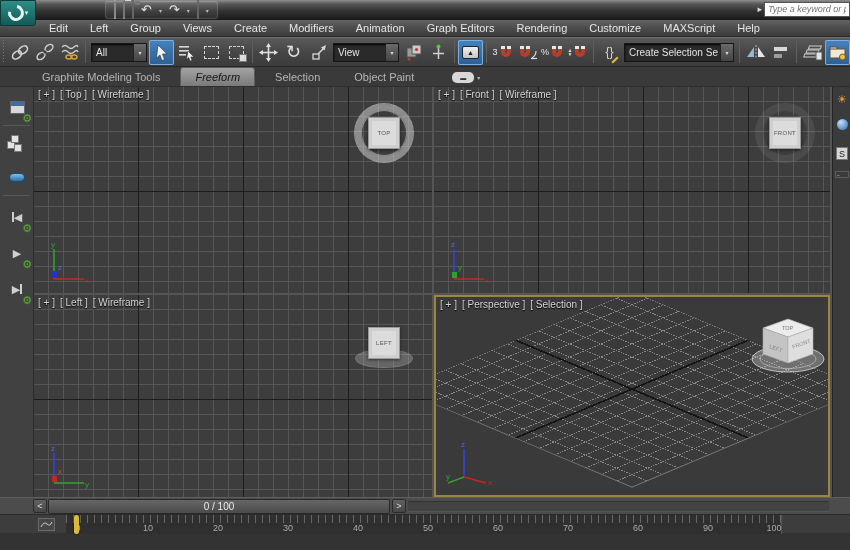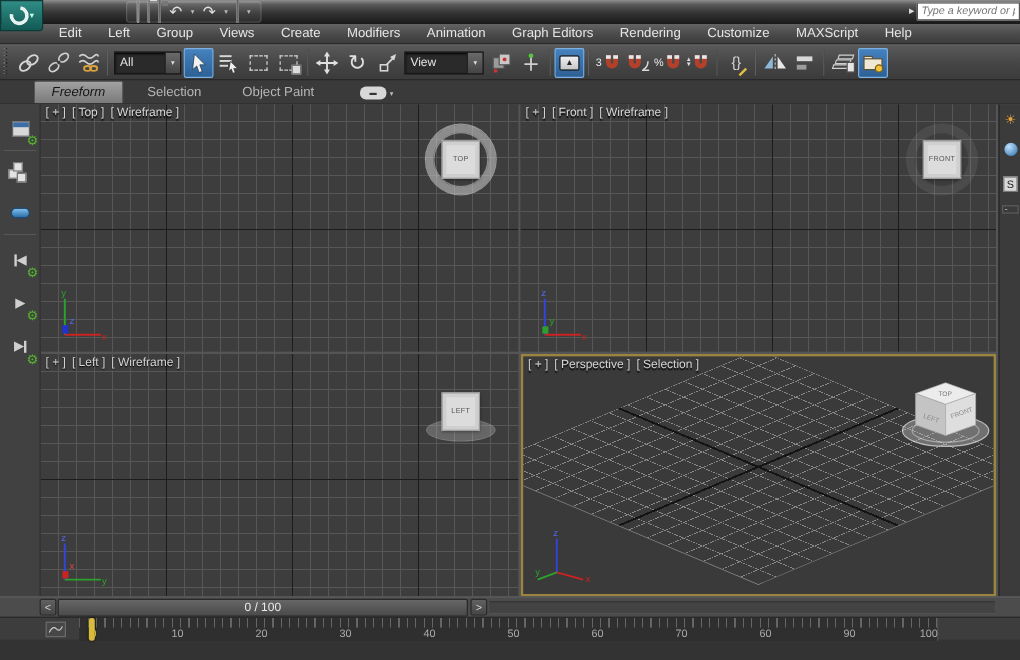--- a/index.html
+++ b/index.html
@@ -328,20 +328,24 @@
         </span>
       <svg width="14" height="14" viewBox="0 0 14 14">
           <use href="#ic-magnet"></use>
         </svg>
     </div>
     <div class="tb-sep"></div>
     <div class="tb-btn">
       <span style="font-size:12px;color:#d8d8d8;">{}</span>
       <div style="position:absolute;right:3px;bottom:4px;width:8px;height:2px;background:#e0c040;transform:rotate(-45deg);"></div>
     </div>
+    <div class="tb-dd" style="width:110px">
+      <span class="val">Create Selection Se</span>
+      <span class="dda">▾</span>
+    </div>
     <div class="tb-sep"></div>
     <div class="tb-btn">
       <svg width="20" height="16">
           <polygon points="1,13 8,3 8,13" fill="#8fb8d8"></polygon>
           <polygon points="19,13 12,3 12,13" fill="#e8e8e8"></polygon>
           <line x1="10" y1="1" x2="10" y2="15" stroke="#bbb" stroke-dasharray="2 1.5"></line>
         </svg>
     </div>
     <div class="tb-btn">
       <svg width="18" height="15">
@@ -363,20 +367,21 @@
     <div class="tb-btn active">
       <svg width="19" height="17">
           <rect x="2" y="3" width="7" height="3" fill="#efe8d5" stroke="#5d5338"></rect>
           <rect x="2" y="5" width="15" height="9" fill="#efe8d5" stroke="#5d5338"></rect>
           <circle cx="14.5" cy="13" r="3" fill="#f2c23e" stroke="#7a5c14"></circle>
         </svg>
     </div>
   </div>
 
   <div class="ribbon-tabs">
+    <span class="r-tab">Graphite Modeling Tools</span>
     <span class="r-tab active">Freeform</span>
     <span class="r-tab">Selection</span>
     <span class="r-tab">Object Paint</span>
     <span class="r-min">
       <span class="pill">▬</span>
       <span class="caret">▾</span>
     </span>
   </div>
 
   <div class="workspace">

